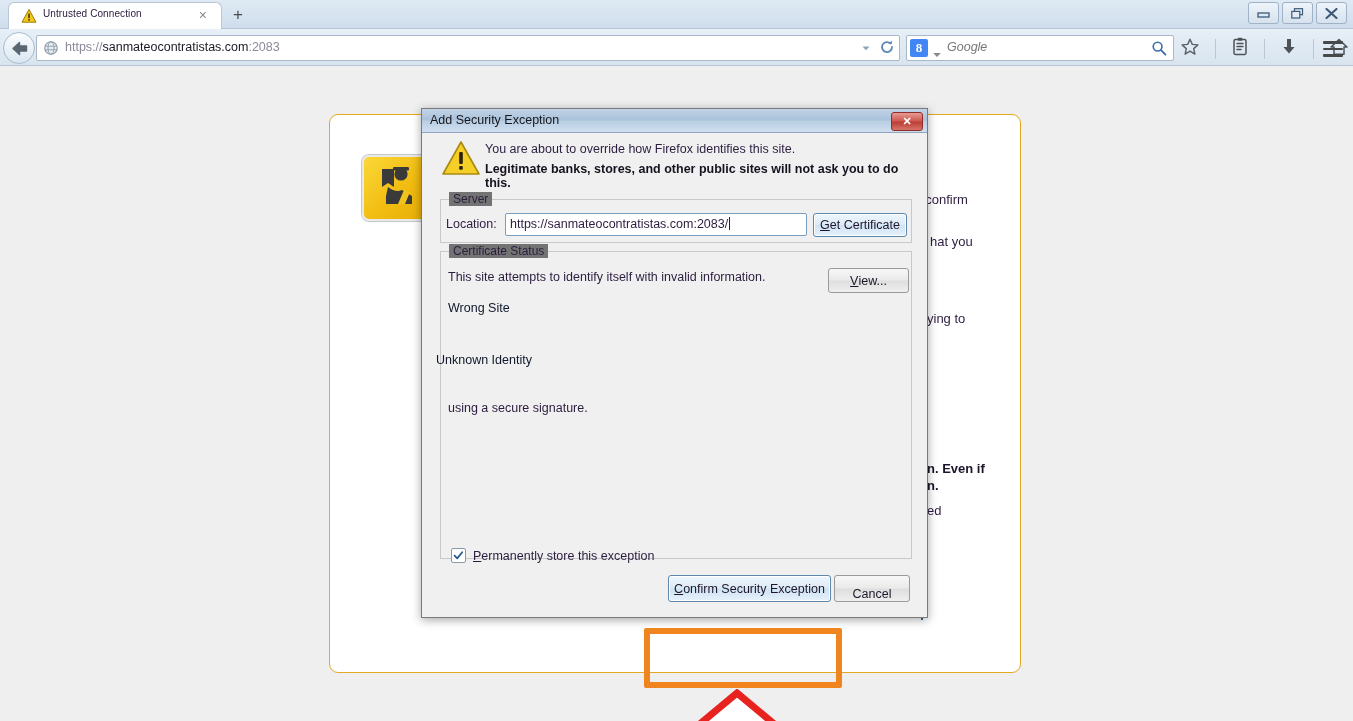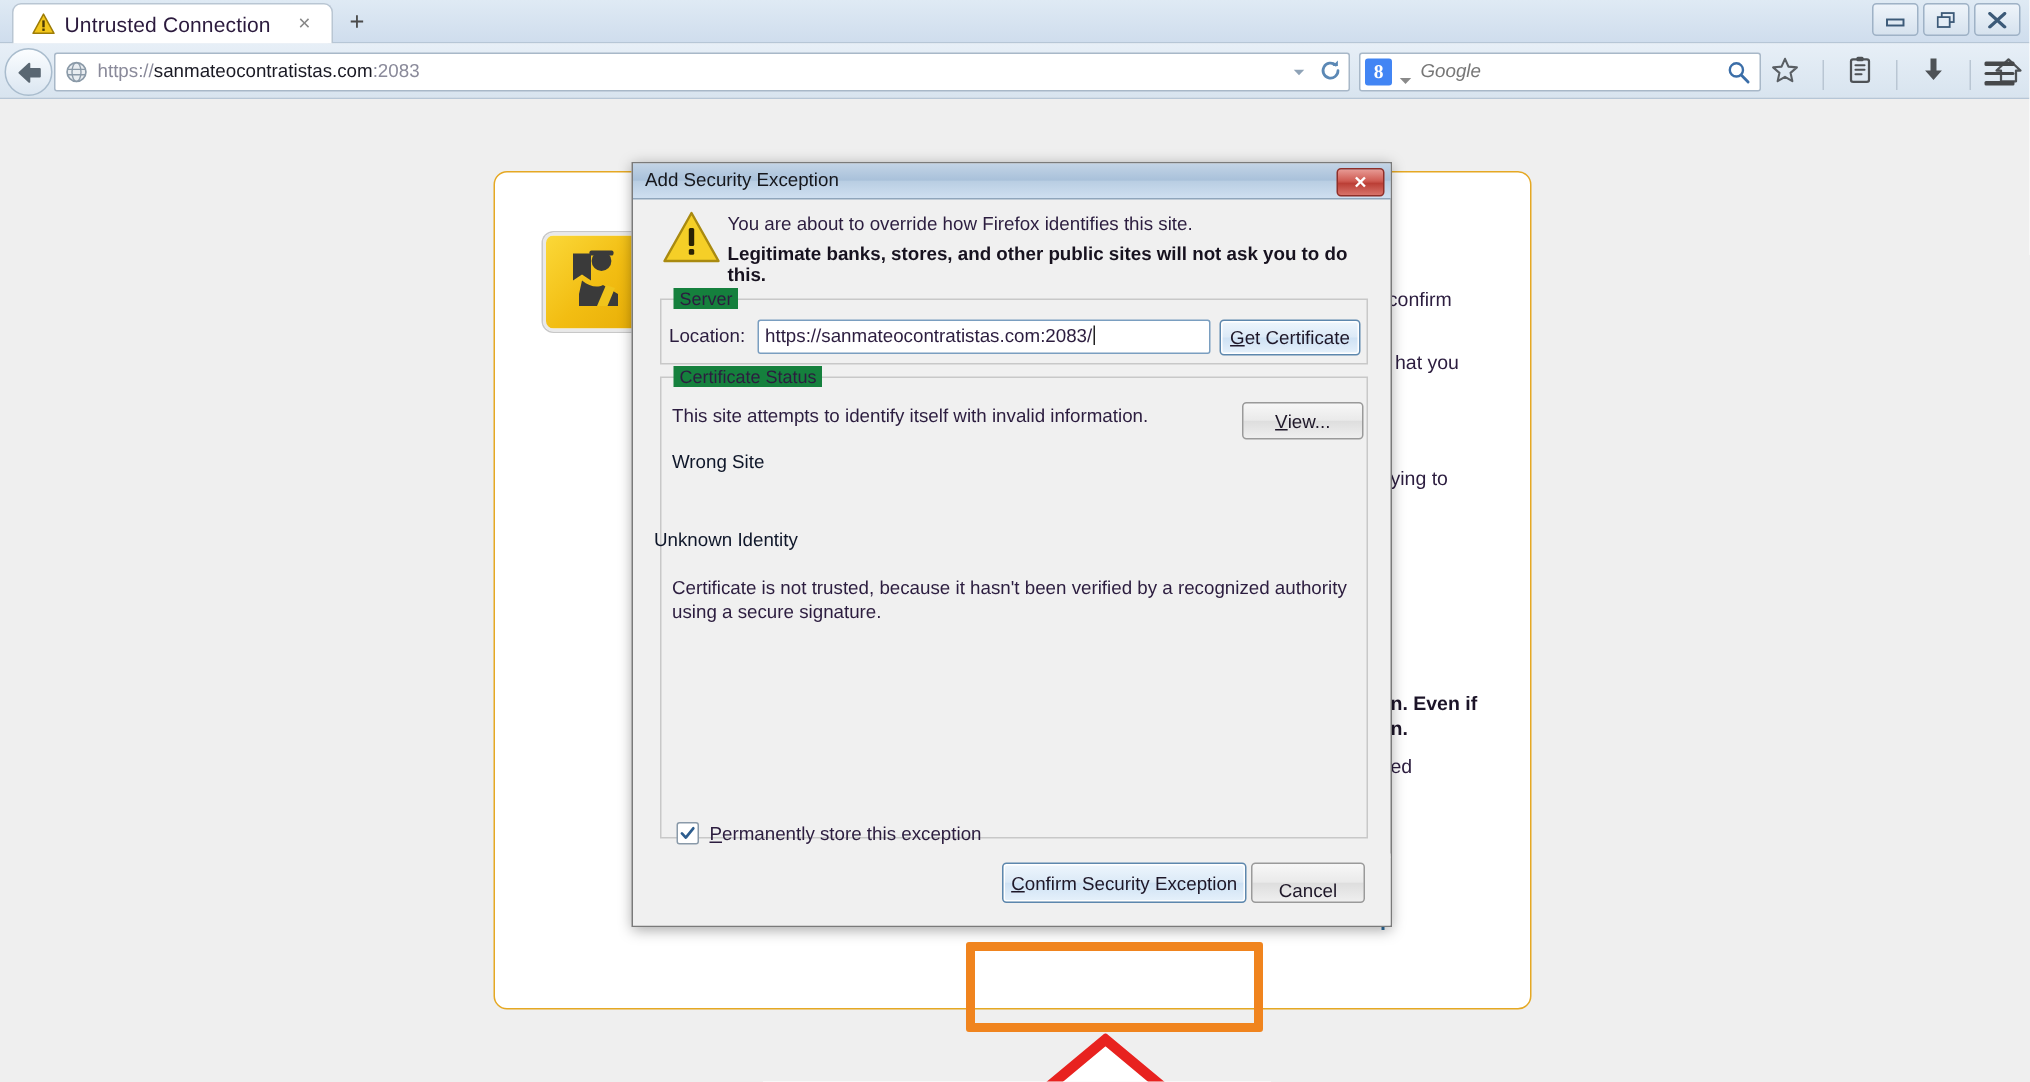--- a/index.html
+++ b/index.html
@@ -22,21 +22,21 @@
     background: #ffffff;
     border: 1px solid #b9c6d3; border-bottom: none;
     border-radius: 6px 6px 0 0;
     box-shadow: 0 -1px 0 rgba(255,255,255,.8) inset;
   }
   .tab-warn-icon {
     position: absolute; left: 12px; top: 5px; width: 16px; height: 16px;
   }
   .tab-title {
     position: absolute; left: 34px; top: 5px;
-    font-size: 14px; color: #2b1a3d; white-space: nowrap;
+    font-size: 10px; color: #2b1a3d; white-space: nowrap;
     letter-spacing: .1px;
   }
   .tab-close {
     position: absolute; right: 14px; top: 4px;
     font-size: 14px; color: #888; line-height: 16px;
     font-family: "Liberation Sans", sans-serif;
   }
   .tab-new {
     position: absolute; left: 226px; top: 4px; width: 24px; height: 22px;
     font-size: 17px; color: #4b4b4b; text-align: center; line-height: 22px;
@@ -144,21 +144,21 @@
     color: #fff; font-size: 11px; font-weight: bold;
   }
   .dlg-warn-icon { position: absolute; left: 19px; top: 31px; width: 40px; height: 36px; }
   .dlg-l1 { position: absolute; left: 63px; top: 33px; font-size: 12.5px; color: #2c1d3f; }
   .dlg-l2 { position: absolute; left: 63px; top: 53px; font-size: 12.5px; color: #17121f; font-weight: bold; }
 
   .group {
     position: absolute; border: 1px solid #c8c8c8; background: transparent;
   }
   .group-label {
-    position: absolute; top: -8px; left: 8px; background: #15803d;
+    position: absolute; top: -8px; left: 8px; background: #737373;
     padding: 0 4px; font-size: 12px; color: #2c1d3f;
   }
   .grp-server { left: 18px; top: 90px; width: 470px; height: 42px; }
   .grp-status { left: 18px; top: 142px; width: 470px; height: 306px; }
 
   .loc-label { position: absolute; left: 24px; top: 108px; font-size: 12.5px; color: #2c1d3f; }
   .loc-input {
     position: absolute; left: 83px; top: 104px; width: 292px; height: 21px;
     background: #fff; border: 1px solid #7a9ec0; border-radius: 2px;
     font-size: 12.5px; color: #2c1d3f; padding: 0 4px; line-height: 21px;
@@ -380,21 +380,20 @@
       <div class="group grp-status">
         <span class="group-label">Certificate Status</span>
       </div>
       <span class="status-line" style="left:26px; top:161px;">This site attempts to identify itself with invalid information.</span>
       <div class="btn" style="left:406px; top:159px; width:79px; height:23px;">
         <span class="u">V</span>
           <span>iew...</span>
       </div>
       <span class="status-line b" style="left:26px; top:192px;">Wrong Site</span>
       <span class="status-line b" style="left:14px; top:244px;">Unknown Identity</span>
-      <span class="status-line" style="left:26px; top:276px;">Certificate is not trusted, because it hasn't been verified by a recognized authority</span>
       <span class="status-line" style="left:26px; top:292px;">using a secure signature.</span>
 
       <div class="chk-row">
         <span class="chk-box">
           <svg width="11" height="11" viewBox="0 0 11 11">
             <path d="M1.6 5.6 4.2 8.4 9.2 2.2" fill="none" stroke="#2d5d8e" stroke-width="1.8" stroke-linecap="round" stroke-linejoin="round"></path>
           </svg>
         </span>
         <span class="chk-label"><span class="u">P</span><span>ermanently store this exception</span></span>
       </div>

